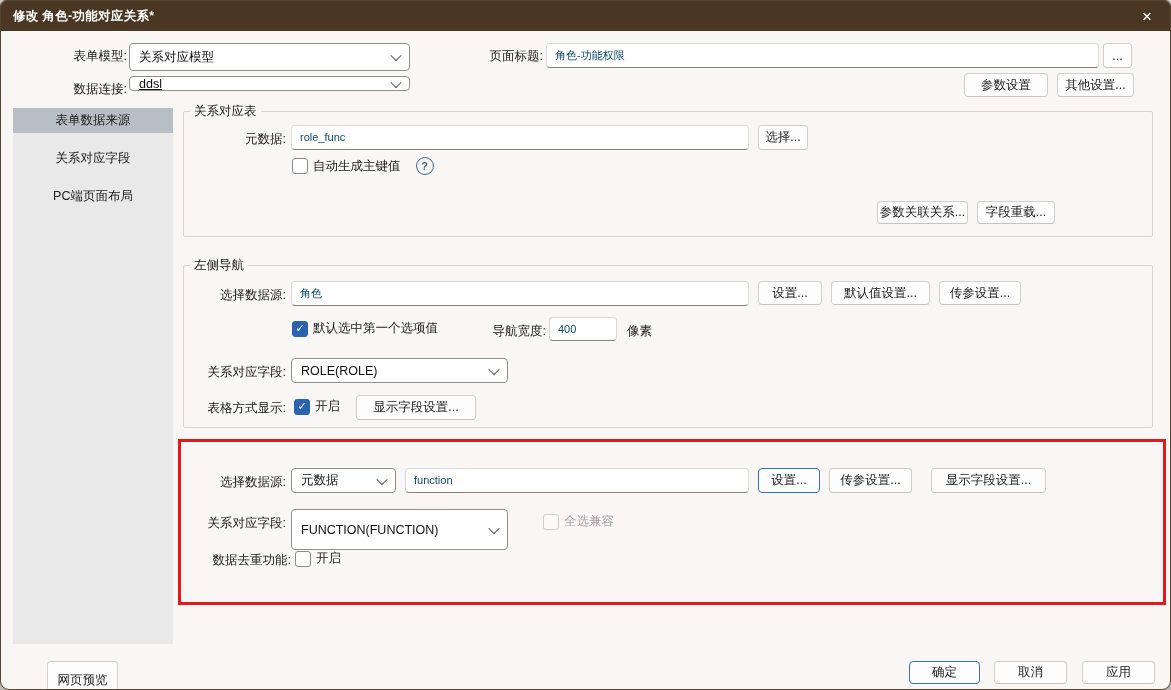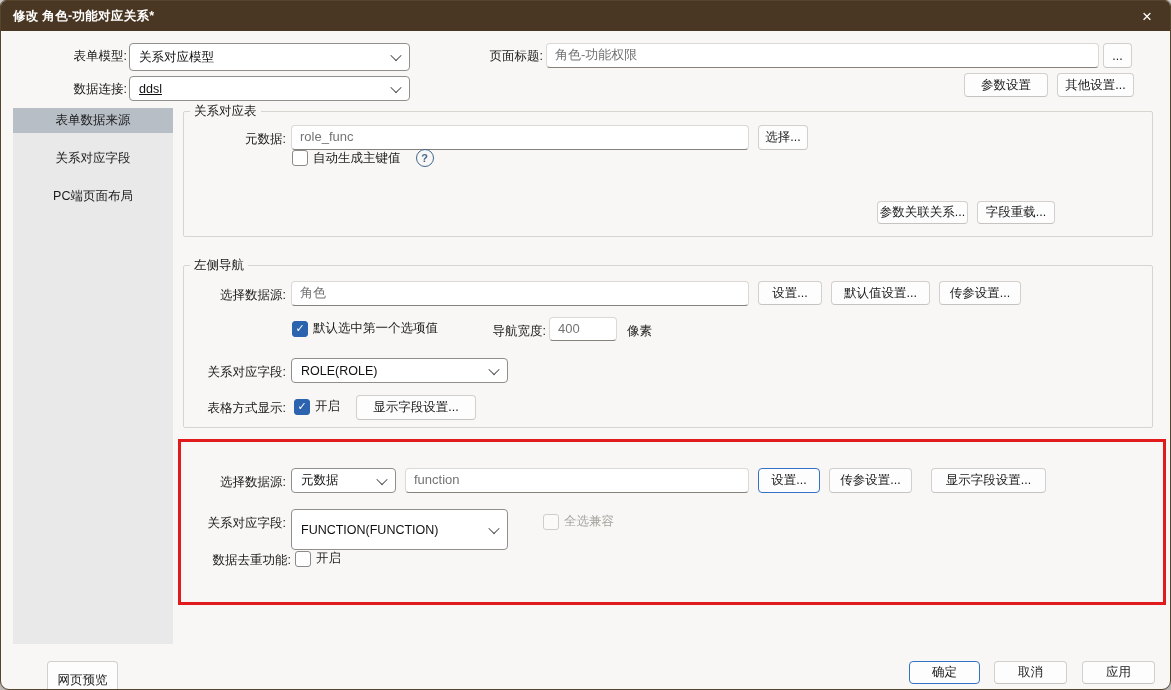--- a/index.html
+++ b/index.html
@@ -16,21 +16,21 @@
   .titlebar .title{font-weight:bold;font-size:12.5px;letter-spacing:.3px;}
   .close-btn{
     position:absolute;right:10px;top:3px;width:26px;height:24px;display:flex;
     align-items:center;justify-content:center;color:#fff;font-size:17px;line-height:1;
   }
   .abs{position:absolute;box-sizing:border-box;}
   .label{font-size:12.5px;color:#1a1a1a;white-space:nowrap;}
   .r{text-align:right;}
   .tinput{
     background:#ffffff;border:1px solid #dbd8d5;border-bottom-color:#86817b;
-    border-radius:4px;padding:0 8px;line-height:22px;font-size:13px;color:#737373;
+    border-radius:4px;padding:0 8px;line-height:22px;font-size:11px;color:#0c4a6e;
     white-space:nowrap;overflow:hidden;
   }
   .select{
     background:#ffffff;border:1px solid #918f8c;border-radius:4px;
     display:flex;align-items:center;justify-content:space-between;
     padding:0 9px;font-size:12.5px;color:#111;
   }
   .chev{width:7px;height:7px;border-right:1.4px solid #4f4f4f;border-bottom:1.4px solid #4f4f4f;
     transform:rotate(45deg) translate(-1px,-1px);flex:0 0 auto;margin-left:6px;}
   .btn{
@@ -68,40 +68,40 @@
   <div class="abs label r" style="left:28px;top:47px;width:98px;">表单模型:</div>
   <div class="abs select" style="left:128px;top:42px;width:281px;height:28px;">
     <span>关系对应模型</span>
     <span class="chev"></span>
   </div>
   <div class="abs label r" style="left:470px;top:47px;width:72px;">页面标题:</div>
   <div class="abs tinput" style="left:545px;top:42px;width:553px;height:25px;">角色-功能权限</div>
   <div class="abs btn" style="left:1102px;top:42px;width:29px;height:25px;">...</div>
 
   <div class="abs label r" style="left:28px;top:80px;width:98px;">数据连接:</div>
-  <div class="abs select" style="left:128px;top:75px;width:281px;height:25px;text-decoration:underline;">
+  <div class="abs select" style="left:128px;top:75px;width:281px;height:15px;text-decoration:underline;">
     <span>ddsl</span>
     <span class="chev"></span>
   </div>
   <div class="abs btn" style="left:963px;top:72px;width:84px;height:24px;">参数设置</div>
   <div class="abs btn" style="left:1056px;top:72px;width:77px;height:24px;">其他设置...</div>
 
   <div class="sidebar">
     <div class="side-item selected" style="top:0;">表单数据来源</div>
     <div class="side-item" style="top:38px;">关系对应字段</div>
     <div class="side-item" style="top:76px;">PC端页面布局</div>
   </div>
 
   <fieldset class="group" style="left:182px;top:102px;width:968px;height:132px;">
     <legend>关系对应表</legend>
   </fieldset>
   <div class="abs label r" style="left:185px;top:130px;width:100px;">元数据:</div>
   <div class="abs tinput" style="left:290px;top:124px;width:458px;height:25px;">role_func</div>
   <div class="abs btn" style="left:757px;top:124px;width:50px;height:25px;">选择...</div>
-  <div class="abs cbrow" style="left:291px;top:148px;text-align:right;">
+  <div class="abs cbrow" style="left:291px;top:156px;text-align:right;">
     <span class="cb"></span>
     <span class="label">自动生成主键值</span>
     <span class="helpicon" style="margin-left:10px;">?</span>
   </div>
   <div class="abs btn" style="left:876px;top:200px;width:91px;height:23px;">参数关联关系...</div>
   <div class="abs btn" style="left:976px;top:200px;width:78px;height:23px;">字段重载...</div>
 
   <fieldset class="group" style="left:182px;top:256px;width:968px;height:169px;">
     <legend>左侧导航</legend>
   </fieldset>

